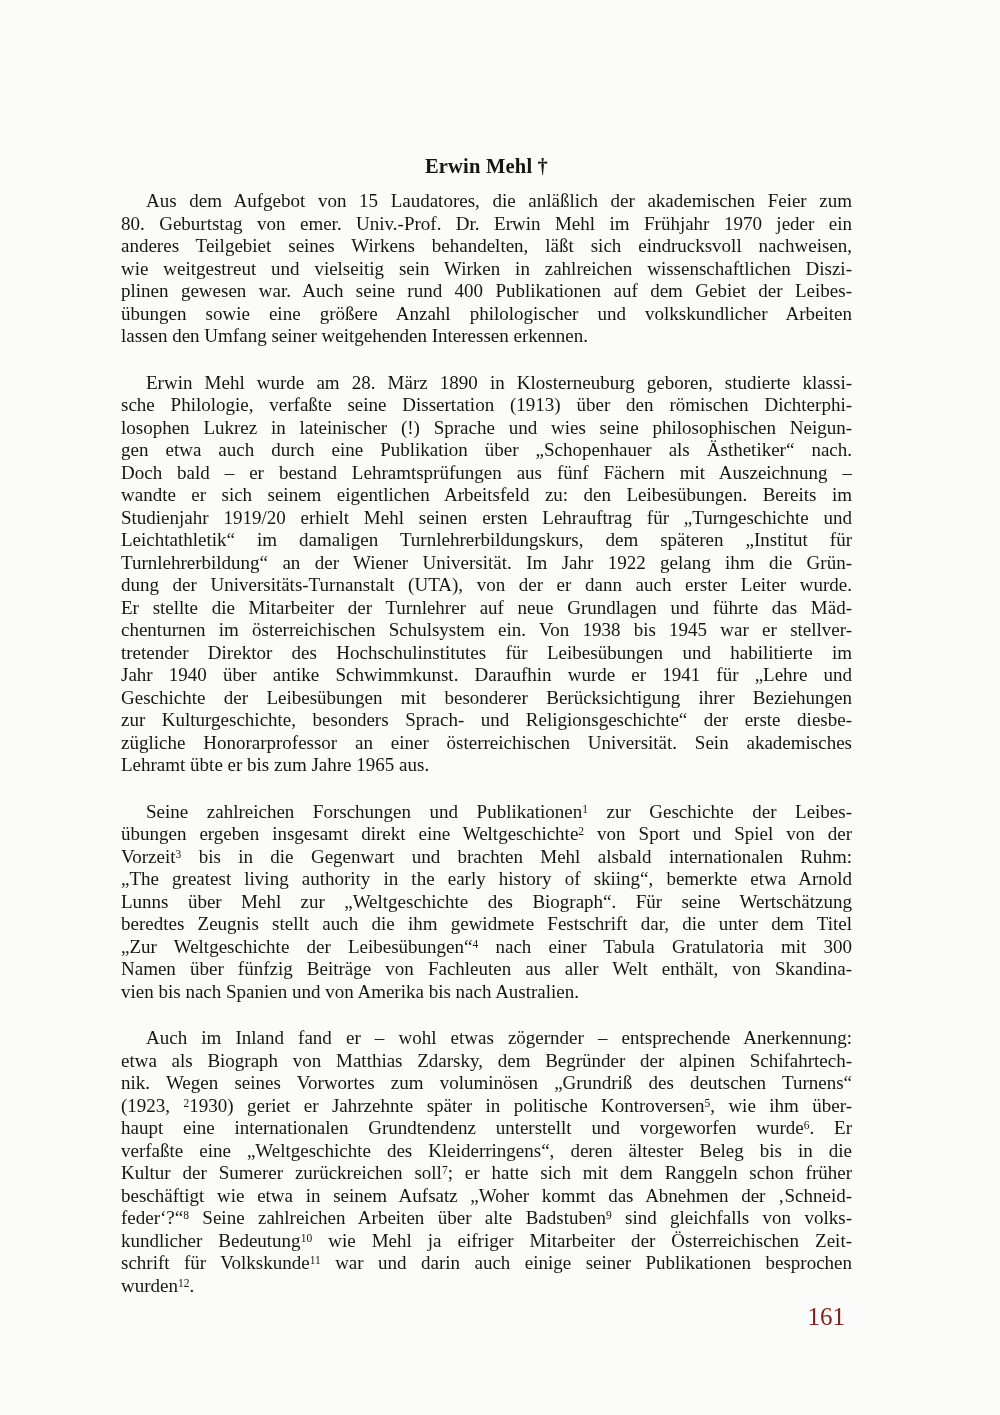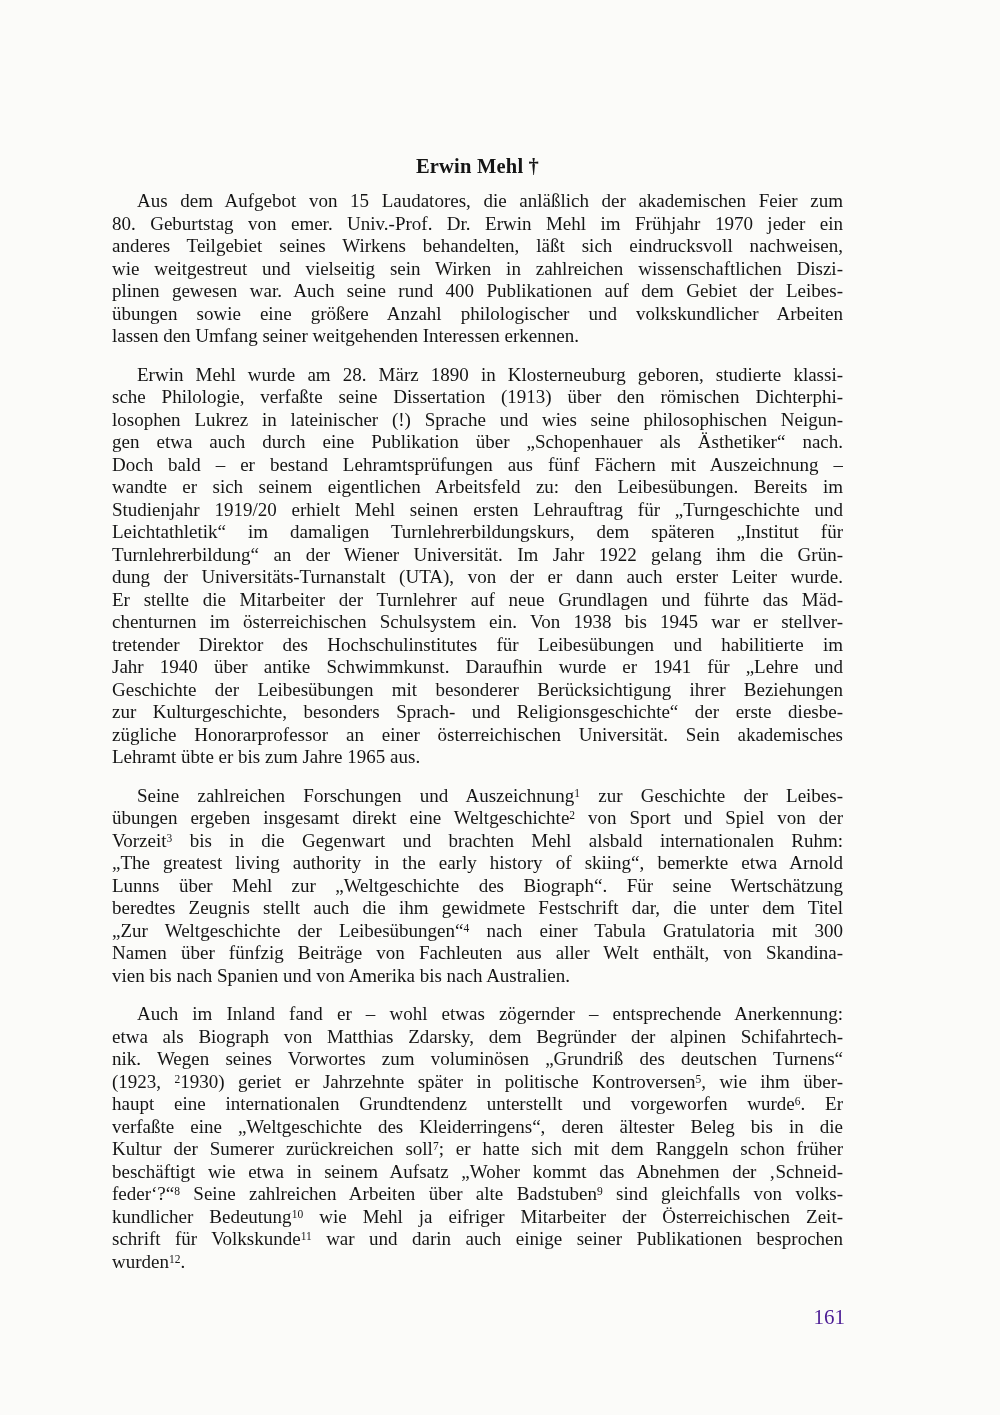--- a/index.html
+++ b/index.html
@@ -12,34 +12,34 @@
     width: 1000px;
     height: 1415px;
     margin: 0 auto;
     background: #fbfbf9;
     font-family: "Liberation Serif", "DejaVu Serif", serif;
     color: #151515;
     overflow: hidden;
   }
   .text-block {
     position: absolute;
-    left: 112px;
+    left: 121px;
     top: 155px;
     width: 731px;
   }
   .title {
     font-size: 20.5px;
     line-height: 23px;
     font-weight: bold;
     text-align: center;
     margin: 0 0 12px 0;
     letter-spacing: 0.2px;
   }
   .paragraph {
-    margin-top: 16px;
+    margin-top: 24px;
   }
   .paragraphs .paragraph:first-child {
     margin-top: 0;
   }
   .line {
     font-size: 19px;
     line-height: 22.5px;
     height: 22.5px;
     overflow: hidden;
     text-align: justify;
@@ -57,23 +57,23 @@
     position: relative;
     top: -5px;
     line-height: 0;
   }
   .it {
   }
   .page-number {
     position: absolute;
     top: 1303px;
     right: 155px;
-    font-size: 21px;
+    font-size: 25px;
     line-height: 28px;
-    color: #4c1d95;
+    color: #7f1d1d;
   }
 </style>
 </head>
 <body>
 
 <div class="page">
   <div class="text-block">
     <h1 class="title">Erwin Mehl †</h1>
     <div class="paragraphs">
         <div class="paragraph">
@@ -99,21 +99,21 @@
           <div class="line"><span>Er stellte die Mitarbeiter der Turnlehrer auf neue Grundlagen und führte das Mäd-</span></div>
           <div class="line"><span>chenturnen im österreichischen Schulsystem ein. Von 1938 bis 1945 war er stellver-</span></div>
           <div class="line"><span>tretender Direktor des Hochschulinstitutes für Leibesübungen und habilitierte im</span></div>
           <div class="line"><span>Jahr 1940 über antike Schwimmkunst. Daraufhin wurde er 1941 für „Lehre und</span></div>
           <div class="line"><span>Geschichte der Leibesübungen mit besonderer Berücksichtigung ihrer Beziehungen</span></div>
           <div class="line"><span>zur Kulturgeschichte, besonders Sprach- und Religionsgeschichte“ der erste diesbe-</span></div>
           <div class="line"><span>zügliche Honorarprofessor an einer österreichischen Universität. Sein akademisches</span></div>
           <div class="line line--last"><span>Lehramt übte er bis zum Jahre 1965 aus.</span></div>
         </div>
         <div class="paragraph">
-          <div class="line line--first"><span>Seine zahlreichen Forschungen und Auszeichnung</span><span class="sup">1</span><span> zur Geschichte der Leibes-</span></div>
+          <div class="line line--first"><span>Seine zahlreichen Forschungen und Publikationen</span><span class="sup">1</span><span> zur Geschichte der Leibes-</span></div>
           <div class="line"><span>übungen ergeben insgesamt direkt eine Weltgeschichte</span><span class="sup">2</span><span> von Sport und Spiel von der</span></div>
           <div class="line"><span>Vorzeit</span><span class="sup">3</span><span> bis in die Gegenwart und brachten Mehl alsbald internationalen Ruhm:</span></div>
           <div class="line"><span>„The greatest living authority in the early history of skiing“, bemerkte etwa Arnold</span></div>
           <div class="line"><span>Lunns über Mehl zur „Weltgeschichte des Biograph“. Für seine Wertschätzung</span></div>
           <div class="line"><span>beredtes Zeugnis stellt auch die ihm gewidmete Festschrift dar, die unter dem Titel</span></div>
           <div class="line"><span>„Zur Weltgeschichte der Leibesübungen“</span><span class="sup">4</span><span> nach einer Tabula Gratulatoria mit 300</span></div>
           <div class="line"><span>Namen über fünfzig Beiträge von Fachleuten aus aller Welt enthält, von Skandina-</span></div>
           <div class="line line--last"><span>vien bis nach Spanien und von Amerika bis nach Australien.</span></div>
         </div>
         <div class="paragraph">

